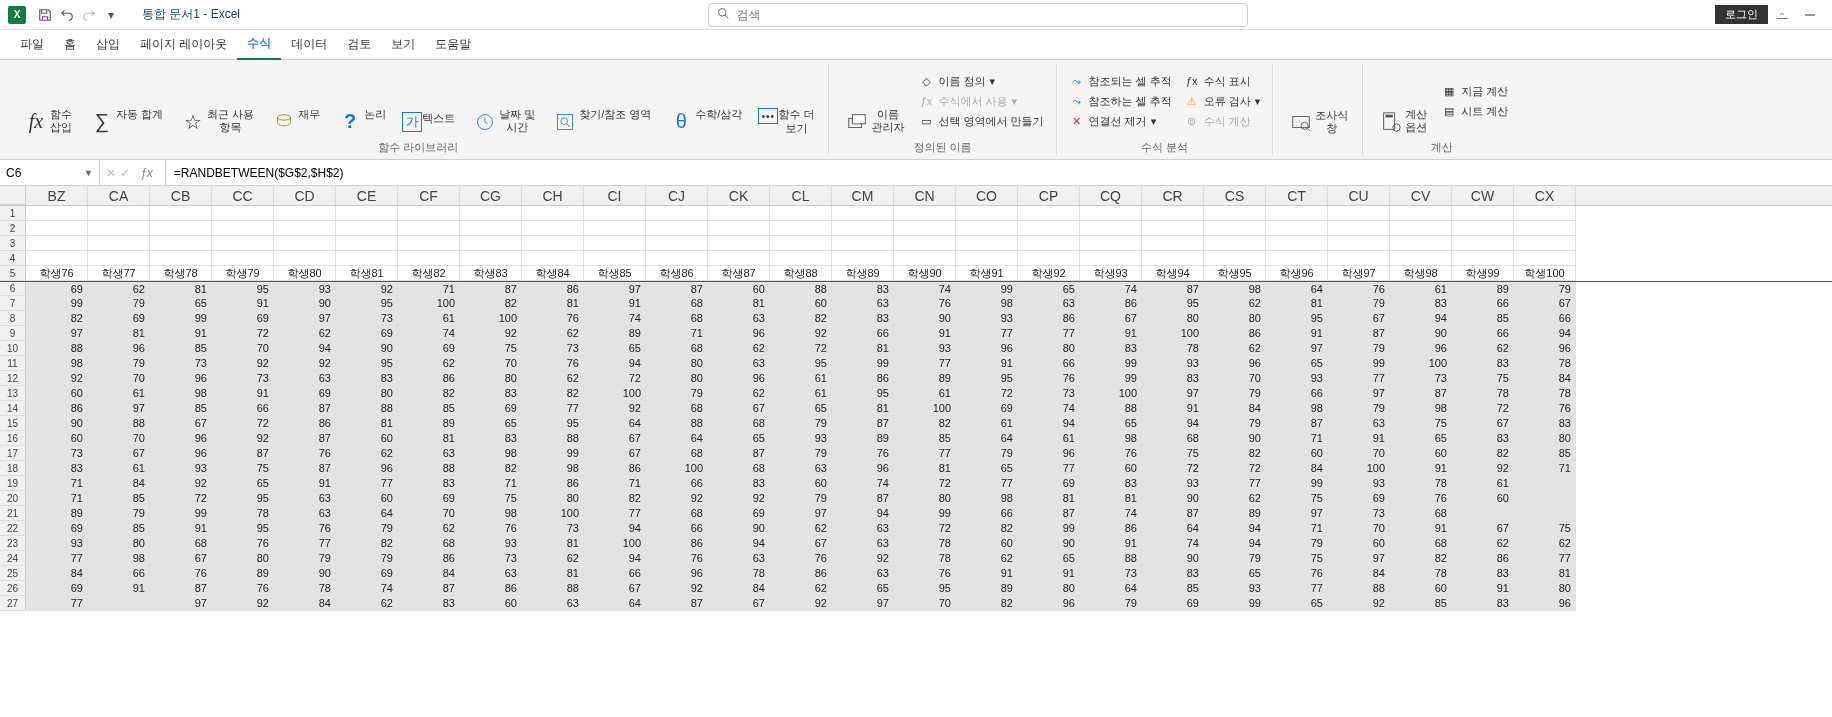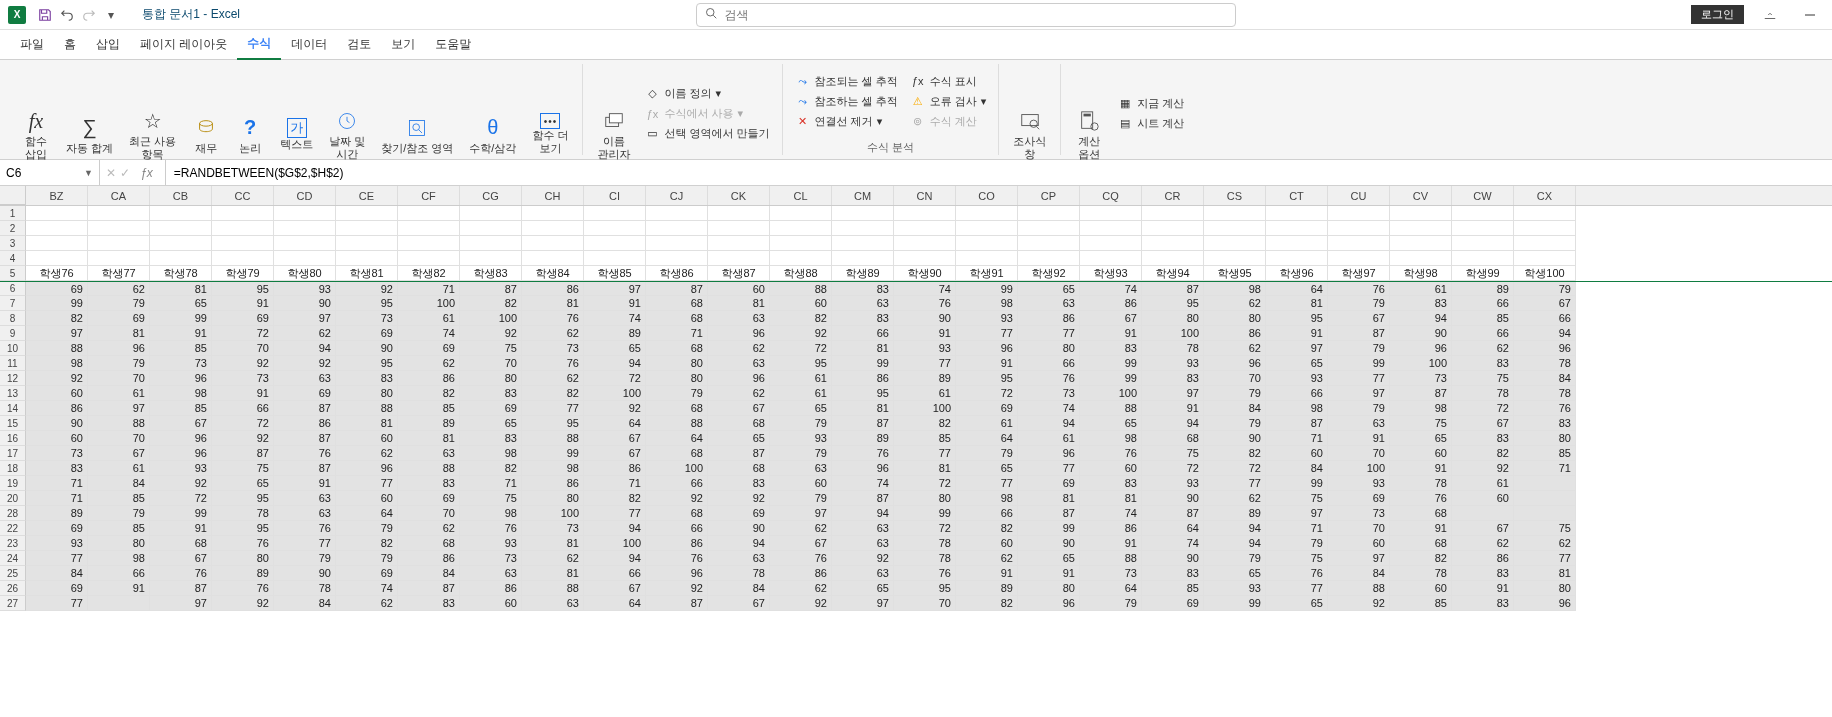--- a/index.html
+++ b/index.html
@@ -7,56 +7,56 @@
 
 
 .titlebar { height: 30px; background: #fff; display: flex; align-items: center; padding: 0 8px; border-bottom: 1px solid #e0e0e0; }
 .titlebar .app-icon { width: 18px; height: 18px; background: #107c41; color: #fff; display: flex; align-items: center; justify-content: center; font-size: 10px; font-weight: bold; margin-right: 8px; border-radius: 2px;}
 .titlebar .qat-btn { width: 22px; height: 22px; display: flex; align-items: center; justify-content: center; color: #555; cursor: pointer; }
 .titlebar .doc-title { margin-left: 20px; font-size: 12px; color: #0c4a6e; }
 .titlebar .spacer { flex: 1; }
 .titlebar .search { width: 540px; height: 24px; border: 1px solid #ccc; border-radius: 4px; display: flex; align-items: center; padding: 0 8px; margin: 0 auto; }
 .titlebar .search .mag { margin-right: 8px; color: #666; }
 .titlebar .search input { border: none; outline: none; flex: 1; font-size: 12px; }
-.titlebar .right { display: flex; align-items: center; gap: 12px; margin-left: auto; }
+.titlebar .right { display: flex; align-items: center; margin-left: auto; }
 .titlebar .login-btn { background: #333; color: #fff; padding: 2px 10px; font-size: 11px; }
 .titlebar .win-btn { width: 28px; height: 28px; display: flex; align-items: center; justify-content: center; color: #333; }
 
 
 .menutabs { height: 30px; background: #fff; display: flex; align-items: center; padding: 0 10px; border-bottom: 1px solid #d0d0d0; }
 .menutabs .tab { padding: 6px 10px; font-size: 12px; color: #333; cursor: pointer; }
 .menutabs .tab.active { color: #3b82f6; border-bottom: 2px solid #107c41; font-weight: 600;}
 
 
 .ribbon { height: 100px; background: #f5f5f5; border-bottom: 1px solid #d0d0d0; display: flex; padding: 4px 8px; }
 .ribbon-group { display: flex; flex-direction: column; align-items: center; padding: 0 8px; border-right: 1px solid #ddd; }
 .ribbon-group:last-child { border-right: none; }
 .ribbon-group .group-row { display: flex; gap: 4px; flex: 1; align-items: center; }
 .ribbon-group .group-label { font-size: 11px; color: #666; padding-top: 2px; }
-.ribbon-btn { display: flex; flex-direction: column; align-items: center; padding: 2px 6px; cursor: pointer; min-width: 40px; margin-top: 41px; }
+.ribbon-btn { display: flex; flex-direction: row; padding: 2px 6px; cursor: pointer; min-width: 40px; margin-top: 41px; }
 .ribbon-btn .icon { width: 28px; height: 28px; display: flex; align-items: center; justify-content: center; font-size: 20px; color: #333; }
 .ribbon-btn .lbl { font-size: 11px; text-align: center; line-height: 1.2; color: #333; white-space: nowrap;}
 .ribbon-mini { display: flex; align-items: center; gap: 4px; padding: 1px 4px; cursor: pointer; font-size: 11px; color: #333; white-space: nowrap;}
 .ribbon-mini .icon { width: 16px; height: 16px; display: flex; align-items: center; justify-content: center; }
 .ribbon-col { display: flex; flex-direction: column; gap: 2px; justify-content: center;}
 
 
 .formula-bar { height: 26px; background: #fff; border-bottom: 1px solid #d0d0d0; display: flex; align-items: center; }
 .name-box { width: 100px; border-right: 1px solid #ccc; padding: 0 6px; font-size: 12px; height: 100%; display: flex; align-items: center; justify-content: space-between;}
 .name-box .dd { color: #666; font-size: 9px;}
 .fx-controls { display: flex; align-items: center; padding: 0 6px; gap: 4px; border-right: 1px solid #ccc; height: 100%; }
 .fx-controls span { color: #888; cursor: pointer; font-size: 12px;}
 .fx-label { font-style: italic; padding: 0 6px; color: #666; }
 .formula-input { flex: 1; border: none; outline: none; padding: 0 8px; font-size: 12px; }
 
 
 .grid-wrap { position: relative; }
 .col-headers { display: flex; height: 20px; background: #f0f0f0; border-bottom: 1px solid #ccc; }
 .corner { width: 26px; background: #f0f0f0; border-right: 1px solid #ccc; border-bottom: 1px solid #ccc; }
-.col-h { width: 62px; text-align: center; font-size: 11px; color: #444; border-right: 1px solid #ddd; display: flex; align-items: center; justify-content: center; background: #f0f0f0;}
+.col-h { width: 62px; text-align: center; font-size: 14px; color: #444; border-right: 1px solid #ddd; display: flex; align-items: center; justify-content: center; background: #f0f0f0;}
 .row { display: flex; height: 15px; }
 .row-h { width: 26px; background: #f0f0f0; border-right: 1px solid #ccc; border-bottom: 1px solid #ddd; text-align: center; font-size: 10px; color: #444; display: flex; align-items: center; justify-content: center;}
 .cell { width: 62px; border-right: 1px solid #e0e0e0; border-bottom: 1px solid #e0e0e0; font-size: 11px; color: #222; text-align: right; padding: 0 4px; display: flex; align-items: center; justify-content: flex-end; overflow: hidden; }
 .cell.txt { text-align: center; justify-content: center; }
 .cell.sel-range { background: #e3e3e3; }
 .row.data-start { border-top: 1px solid #107c41; }
 </style>
 </head>
 <body>
 
@@ -880,21 +880,21 @@
         <div class="cell sel-range">81</div>
         <div class="cell sel-range">90</div>
         <div class="cell sel-range">62</div>
         <div class="cell sel-range">75</div>
         <div class="cell sel-range">69</div>
         <div class="cell sel-range">76</div>
         <div class="cell sel-range">60</div>
         <div class="cell sel-range"></div>
       </div>
       <div class="row">
-        <div class="row-h">28</div>
+        <div class="row-h">21</div>
         <div class="cell sel-range">89</div>
         <div class="cell sel-range">79</div>
         <div class="cell sel-range">99</div>
         <div class="cell sel-range">78</div>
         <div class="cell sel-range">63</div>
         <div class="cell sel-range">64</div>
         <div class="cell sel-range">70</div>
         <div class="cell sel-range">98</div>
         <div class="cell sel-range">100</div>
         <div class="cell sel-range">77</div>

